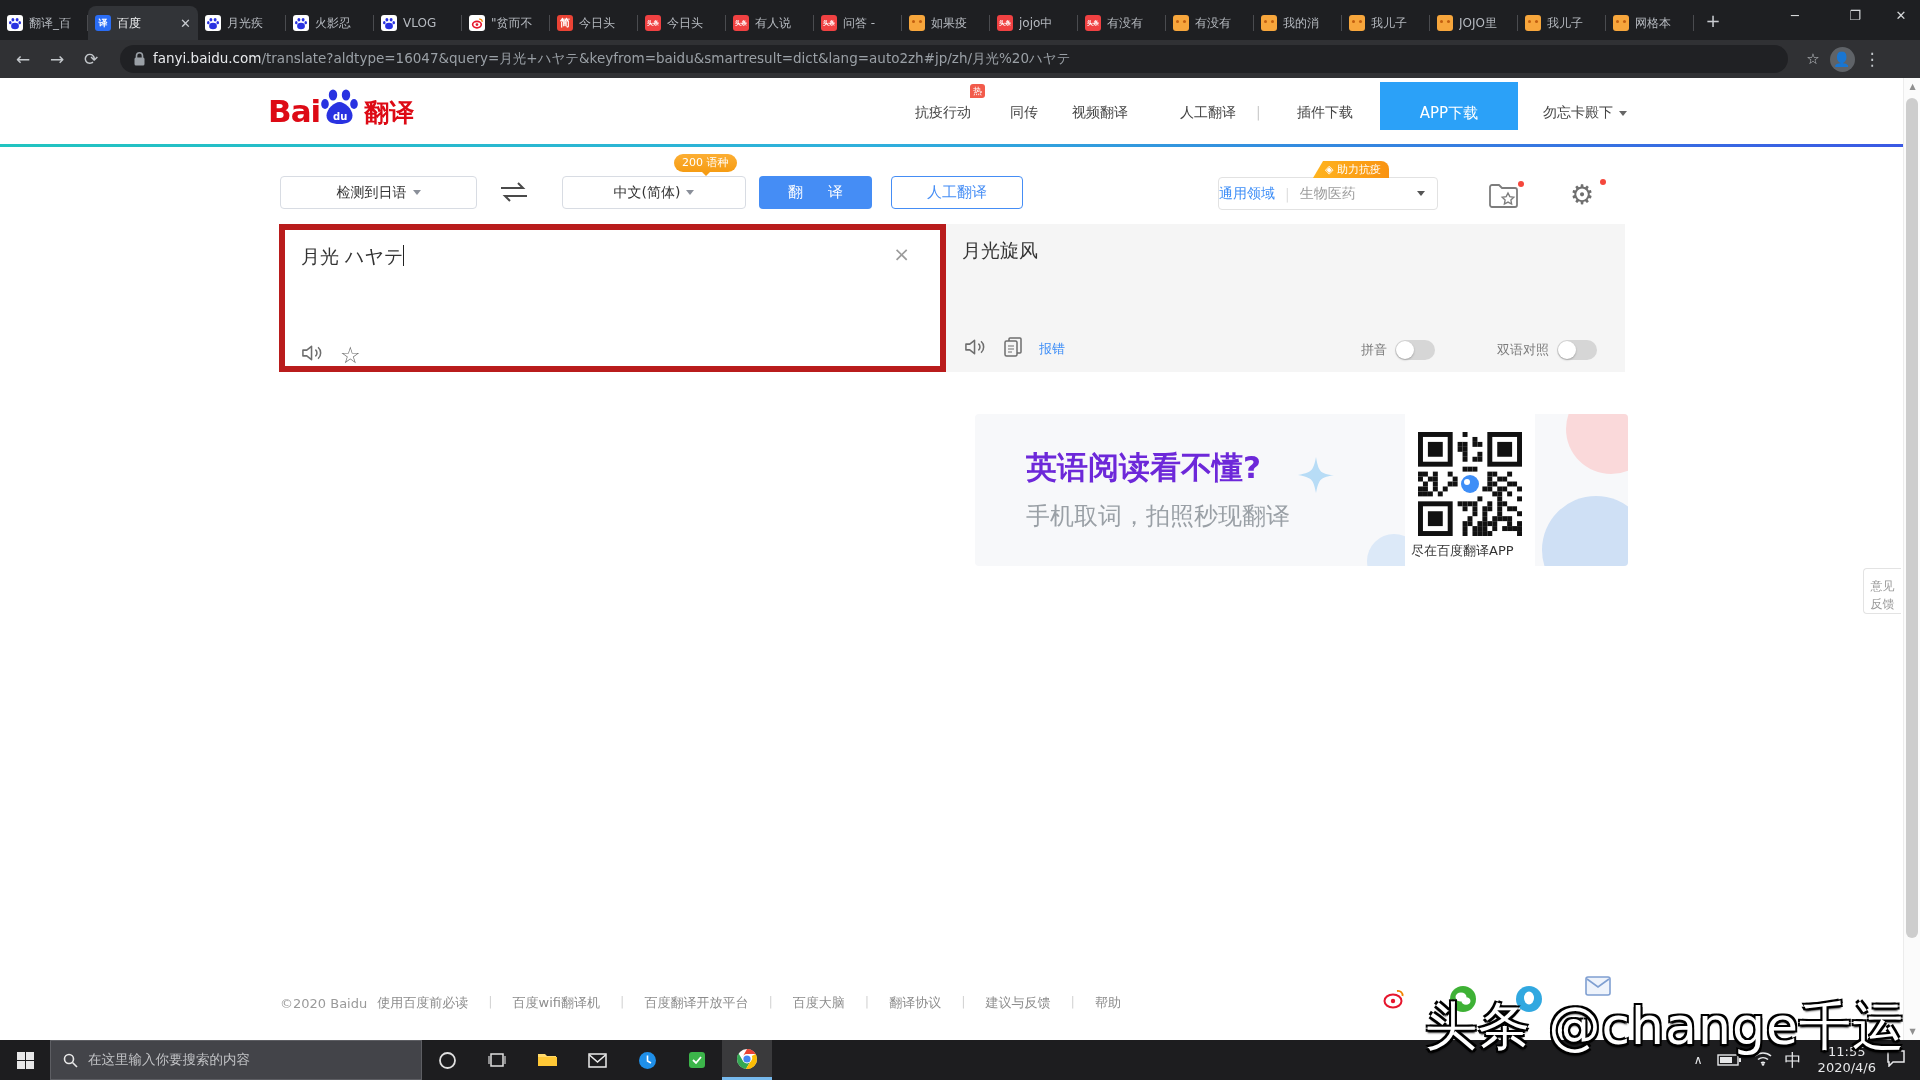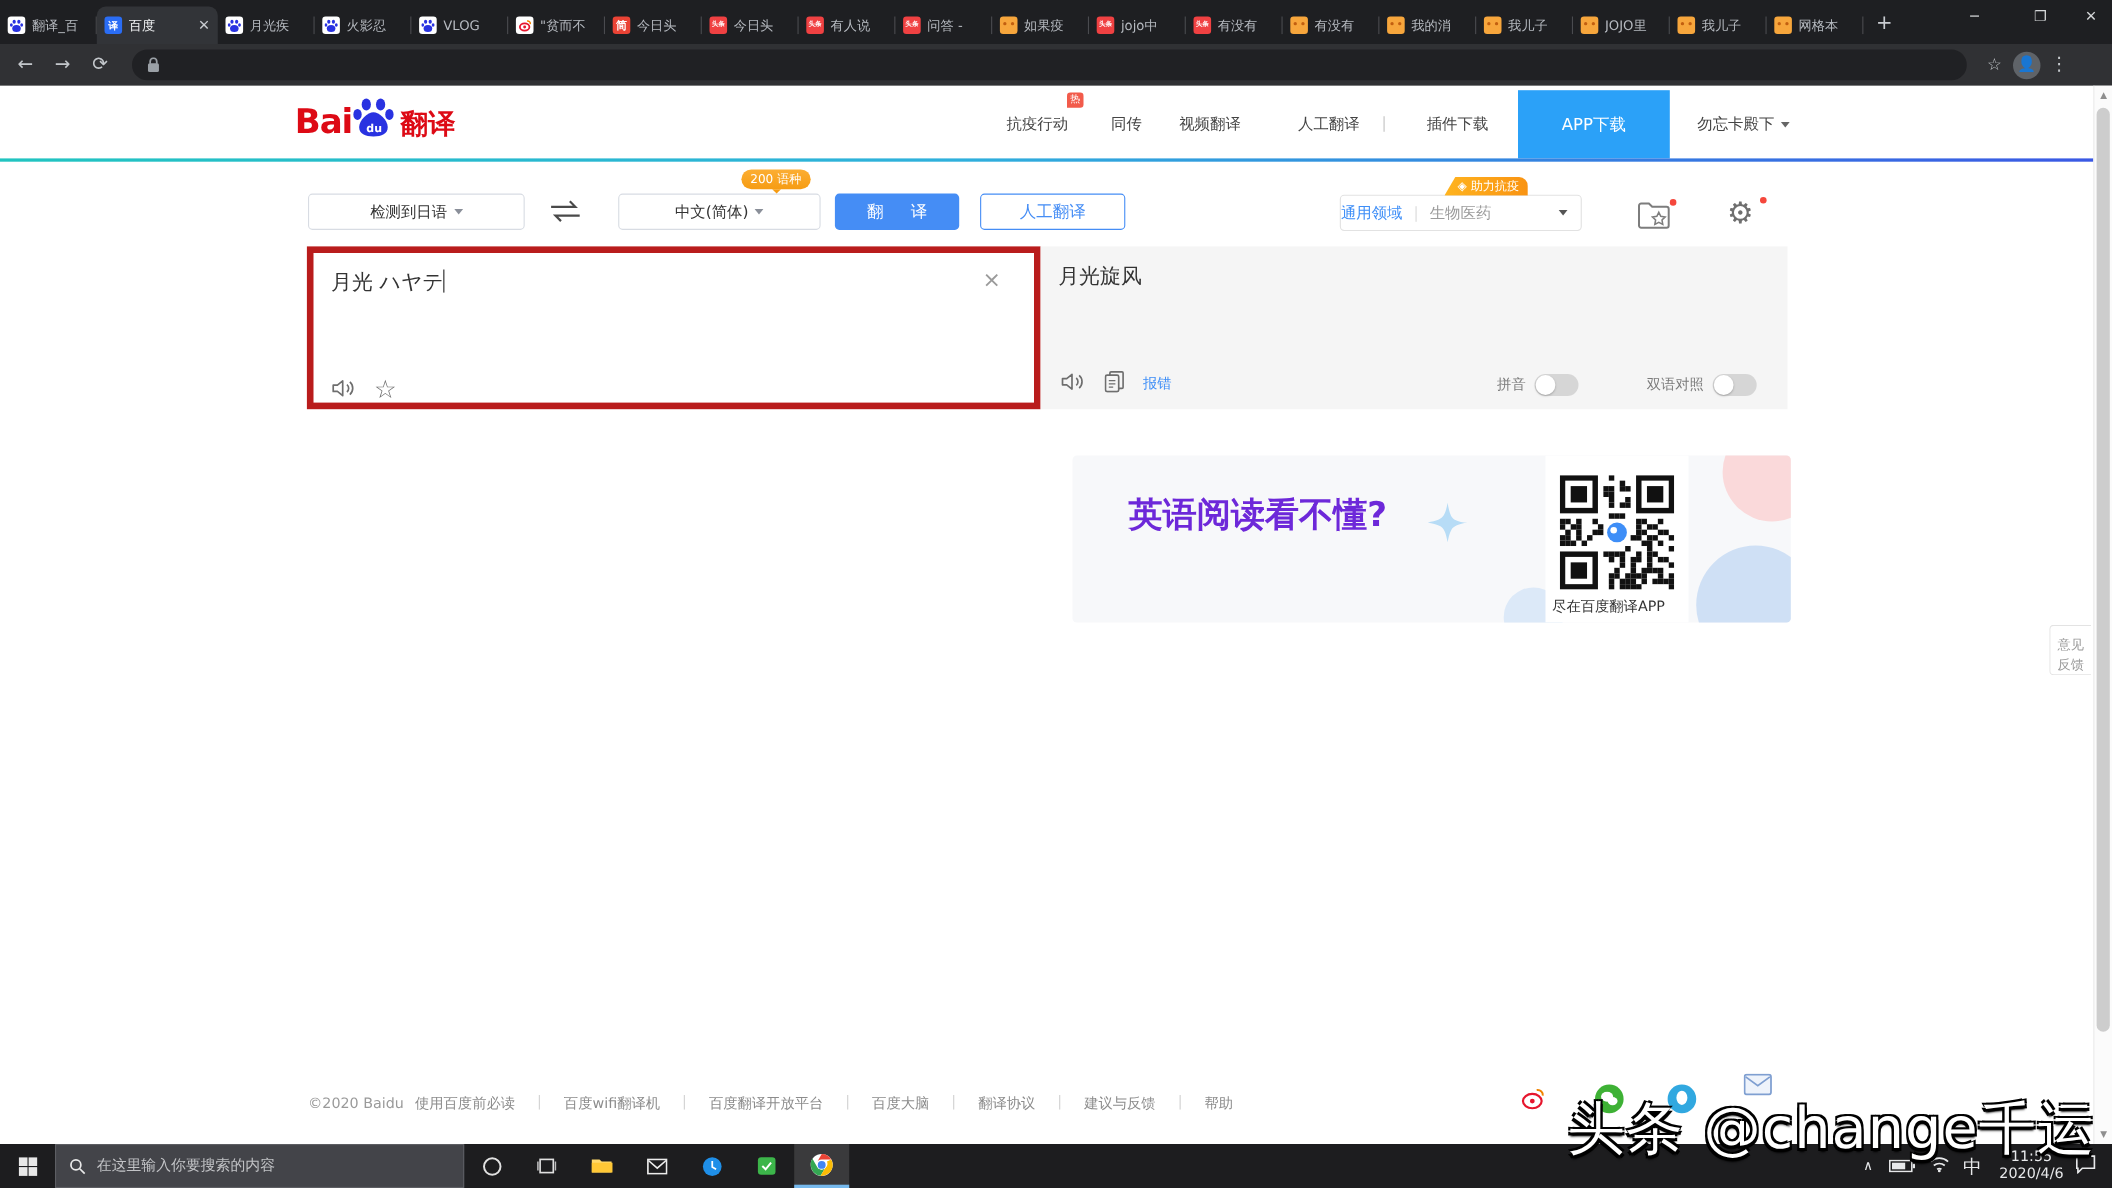--- a/index.html
+++ b/index.html
@@ -32,21 +32,21 @@
   #avatar { width:25px; height:25px; border-radius:50%; background:#5f6368; color:#dadce0; font-size:14px; text-align:center; line-height:25px; }
 
   
   #header { left:0; top:78px; width:1920px; height:66px; background:#fff; }
   #hline { left:0; top:144px; width:1920px; height:3px; background:linear-gradient(90deg,#21c4c0,#2fb0dc 45%,#3a57e4); }
   #logo { left:268px; top:88px; display:flex; align-items:flex-end; }
   #logo .bai { color:#dd0a15; font-size:31px; font-weight:bold; letter-spacing:-1px; }
   #logo .fy  { color:#dd0a15; font-size:25px; font-weight:bold; margin-left:2px; }
   .navitem { top:104px; font-size:14px; color:#444; }
   .hotbadge { background:#f25b4b; color:#fff; font-size:9px; width:15px; height:14px; border-radius:3px 3px 3px 0; text-align:center; line-height:14px; }
-  #appbtn { left:1380px; top:82px; width:138px; height:62px; background:#2ba1f8; color:#fff; font-size:15px; text-align:center; line-height:62px; }
+  #appbtn { left:1380px; top:82px; width:138px; height:48px; background:#2ba1f8; color:#fff; font-size:15px; text-align:center; line-height:62px; }
   .caret { display:inline-block; width:0; height:0; border-left:4px solid transparent; border-right:4px solid transparent; border-top:5px solid #8a8f99; vertical-align:middle; margin-left:6px; }
 
   
   .langbtn { top:176px; height:33px; background:#fff; border:1px solid #d8dce3; border-radius:4px; font-size:14px; color:#333;
              display:flex; align-items:center; justify-content:center; }
   #transbtn { left:759px; top:176px; width:113px; height:33px; background:#458df5; border-radius:4px; color:#fff; font-size:15px;
               text-align:center; line-height:33px; letter-spacing:10px; padding-left:10px; }
   #humanbtn { left:891px; top:176px; width:132px; height:33px; background:#fff; border:1px solid #458df5; border-radius:4px;
               color:#458df5; font-size:15px; text-align:center; line-height:31px; }
   #langbadge { left:674px; top:154px; height:18px; padding:0 8px; background:linear-gradient(180deg,#fcae33,#f69c13); border-radius:9px;
@@ -247,20 +247,21 @@
 
 <div id="toolbar" class="abs">
   <div class="navbtn" style="margin-left:6px">←</div>
   <div class="navbtn">→</div>
   <div class="navbtn">⟳</div>
   <div id="omnibox">
     <svg width="11" height="14" viewBox="0 0 11 14">
         <rect x="0.5" y="5.5" width="10" height="8" rx="1.5" fill="#9aa0a6"></rect>
         <path d="M2.5 6V3.8a3 3 0 016 0V6" fill="none" stroke="#9aa0a6" stroke-width="1.6"></path>
       </svg>
+    <div id="urltext"><span class="domain">fanyi.baidu.com</span><span>/translate?aldtype=16047&amp;query=月光+ハヤテ&amp;keyfrom=baidu&amp;smartresult=dict&amp;lang=auto2zh#jp/zh/月光%20ハヤテ</span></div>
   </div>
   <div class="navbtn" style="margin-left:8px;font-size:15px">☆</div>
   <div id="avatar">👤</div>
   <div class="navbtn">⋮</div>
 </div>
 
 <div id="header" class="abs"></div>
 <div id="logo" class="abs">
   <span class="bai">Bai</span>
   <span style="position:relative;margin:0 1px">
@@ -360,20 +361,21 @@
     <span class="tglbl">双语对照</span>
     <span class="toggle"></span>
   </div>
 </div>
 
 <div id="banner" class="abs">
   <div class="deco" style="right:-28px;top:-30px;width:90px;height:90px;background:#fad9da"></div>
   <div class="deco" style="right:-22px;bottom:-38px;width:108px;height:108px;background:#cfe0f5"></div>
   <div class="deco" style="left:392px;bottom:-22px;width:54px;height:54px;background:#dcE9f8"></div>
   <div class="tt">英语阅读看不懂?</div>
+  <div class="st">手机取词，拍照秒现翻译</div>
   <div style="position:absolute;left:322px;top:42px">
     <svg width="38" height="38" viewBox="0 0 38 38">
         <path d="M19 1c1.5 9 3 13.5 6.5 15.5C29 18.5 33 19 37 19c-8 1.5-12.5 3-14.5 6.5C20.5 29 19.8 33 19 37c-1.5-8-3-12.5-6.5-14.5C9 20.5 5 19.8 1 19c8-1.5 12.5-3 14.5-6.5C17.5 9 18.2 5 19 1z" fill="#b7dcf6"></path>
       </svg>
   </div>
   <div id="qrtile">
     <svg id="qrsvg" width="104" height="104" viewBox="0 0 104 104" style="position:absolute;left:13px;top:18px">
         <rect x="44.57142857142857" y="0" width="4.9523809523809526" height="4.9523809523809526" fill="#111"></rect>
         <rect x="54.47619047619048" y="4.9523809523809526" width="4.9523809523809526" height="4.9523809523809526" fill="#111"></rect>
         <rect x="39.61904761904762" y="9.904761904761905" width="4.9523809523809526" height="4.9523809523809526" fill="#111"></rect>

